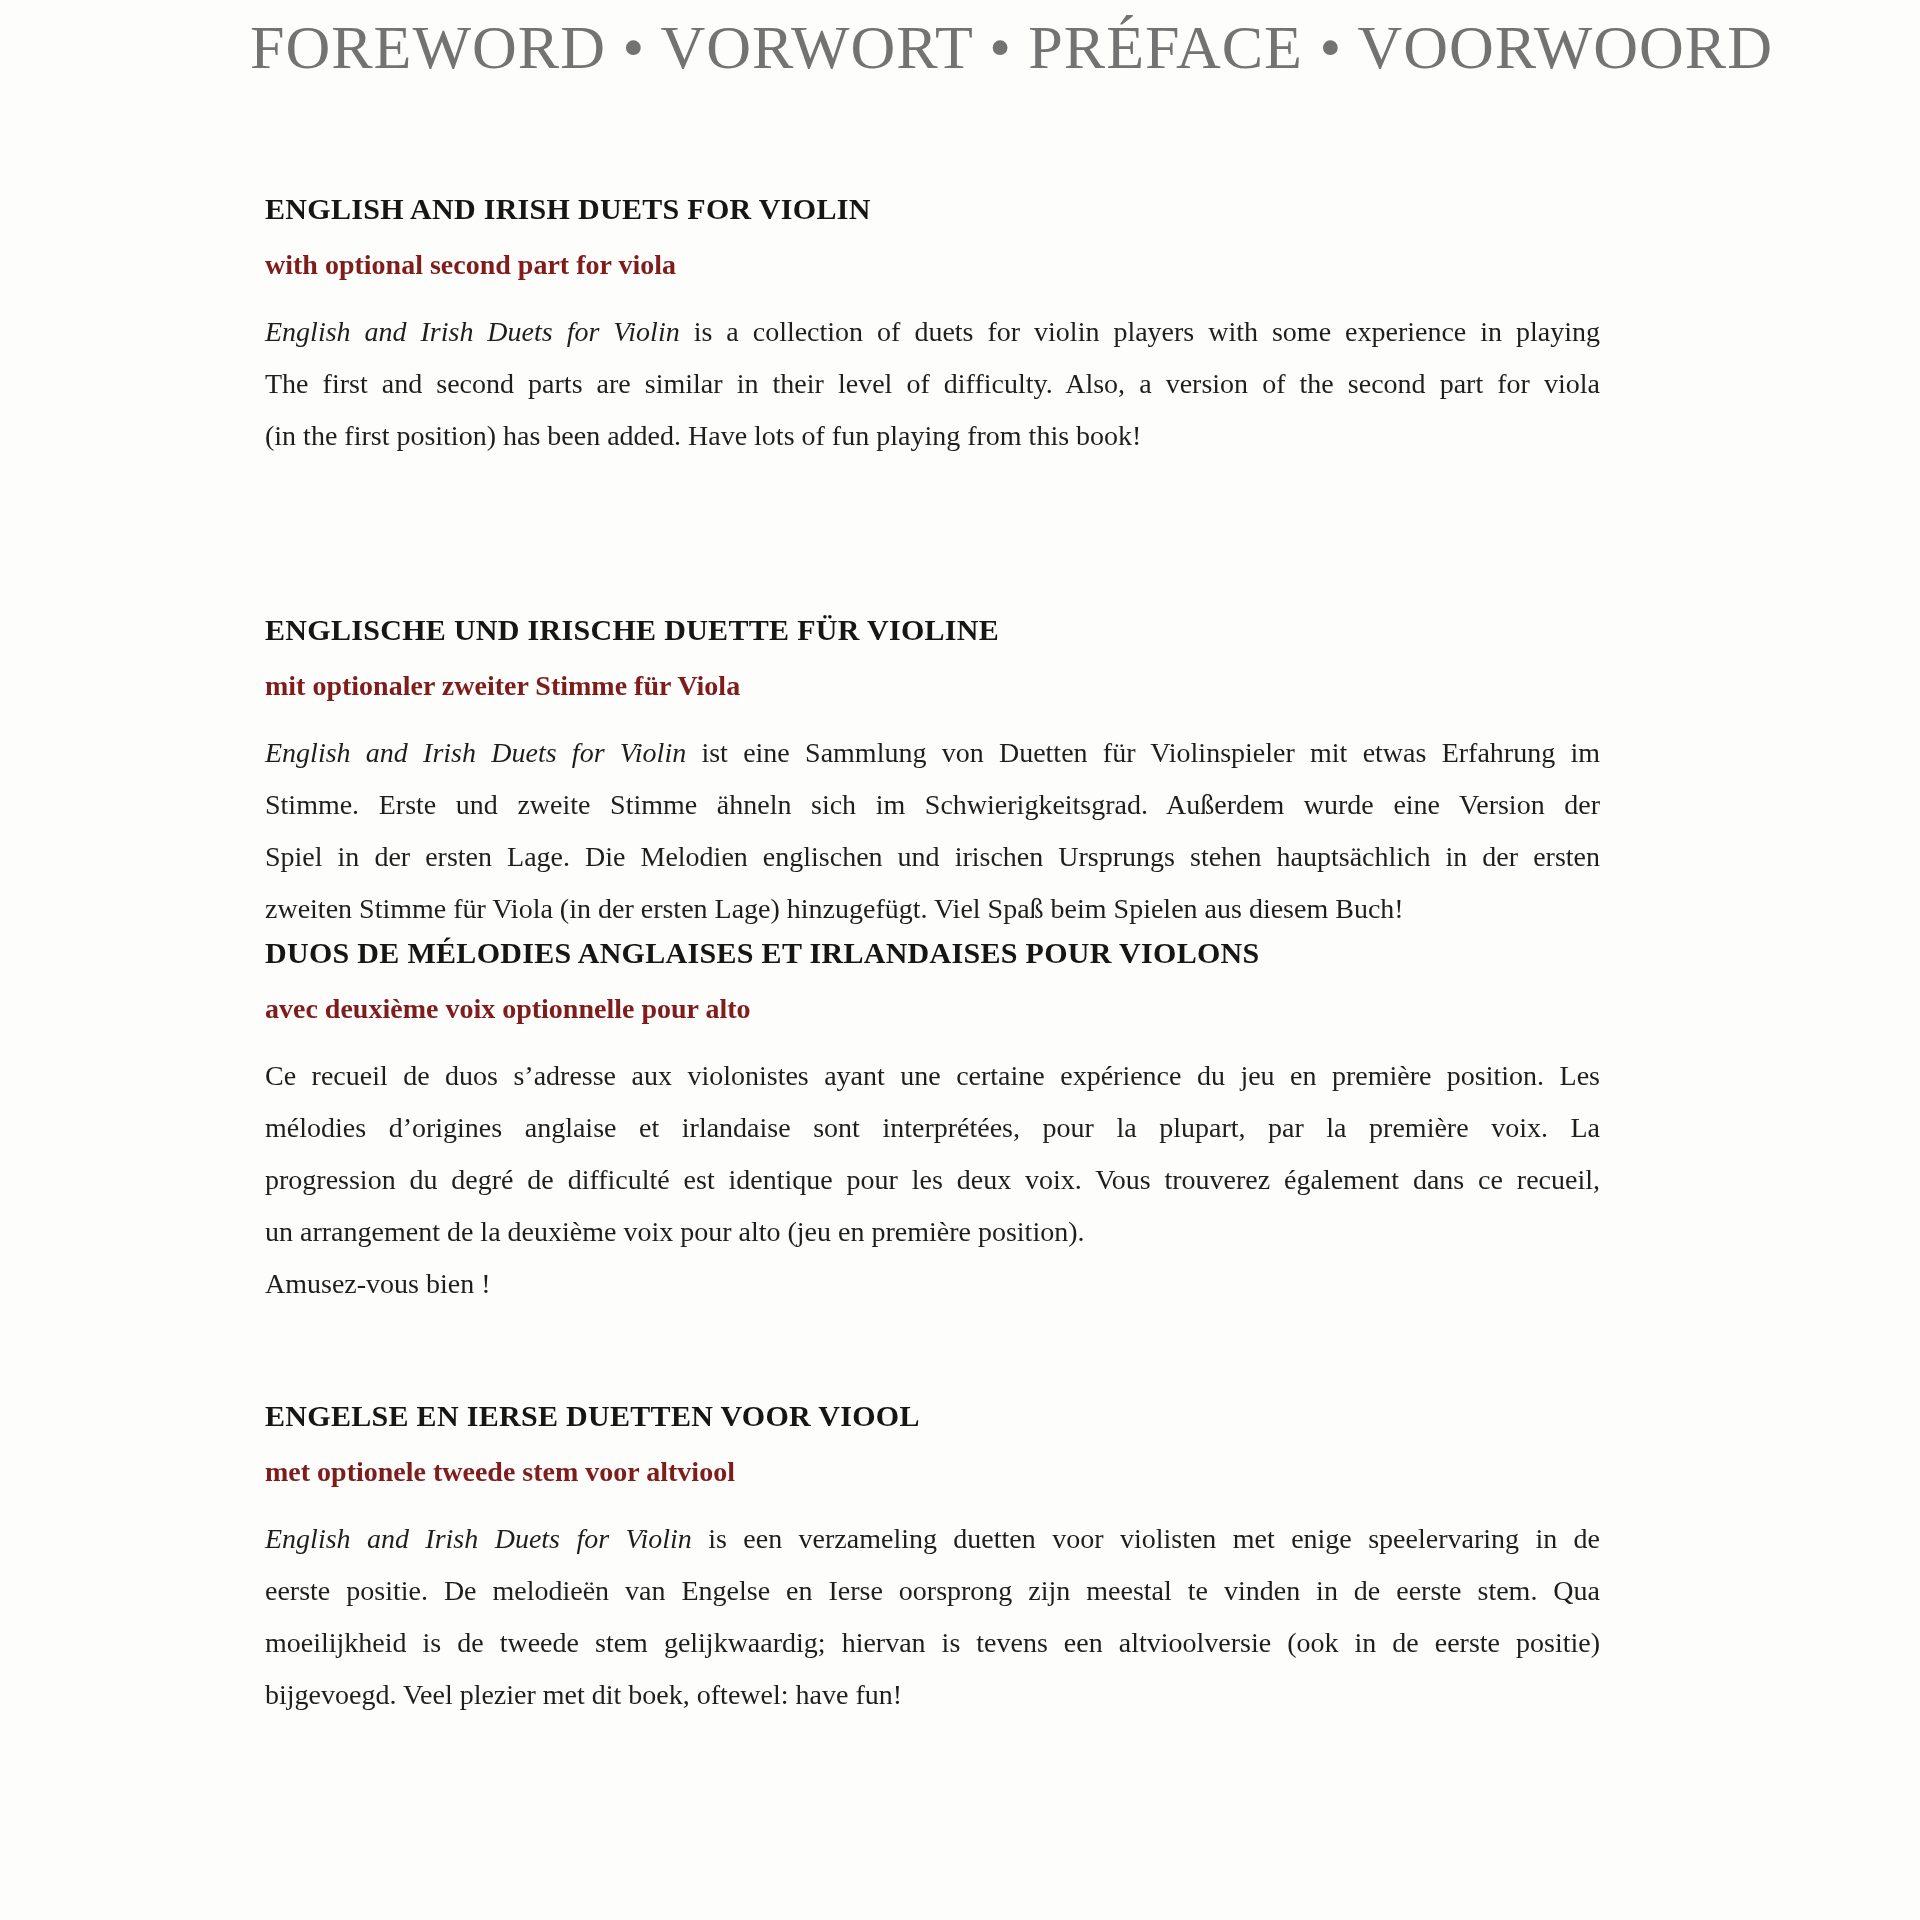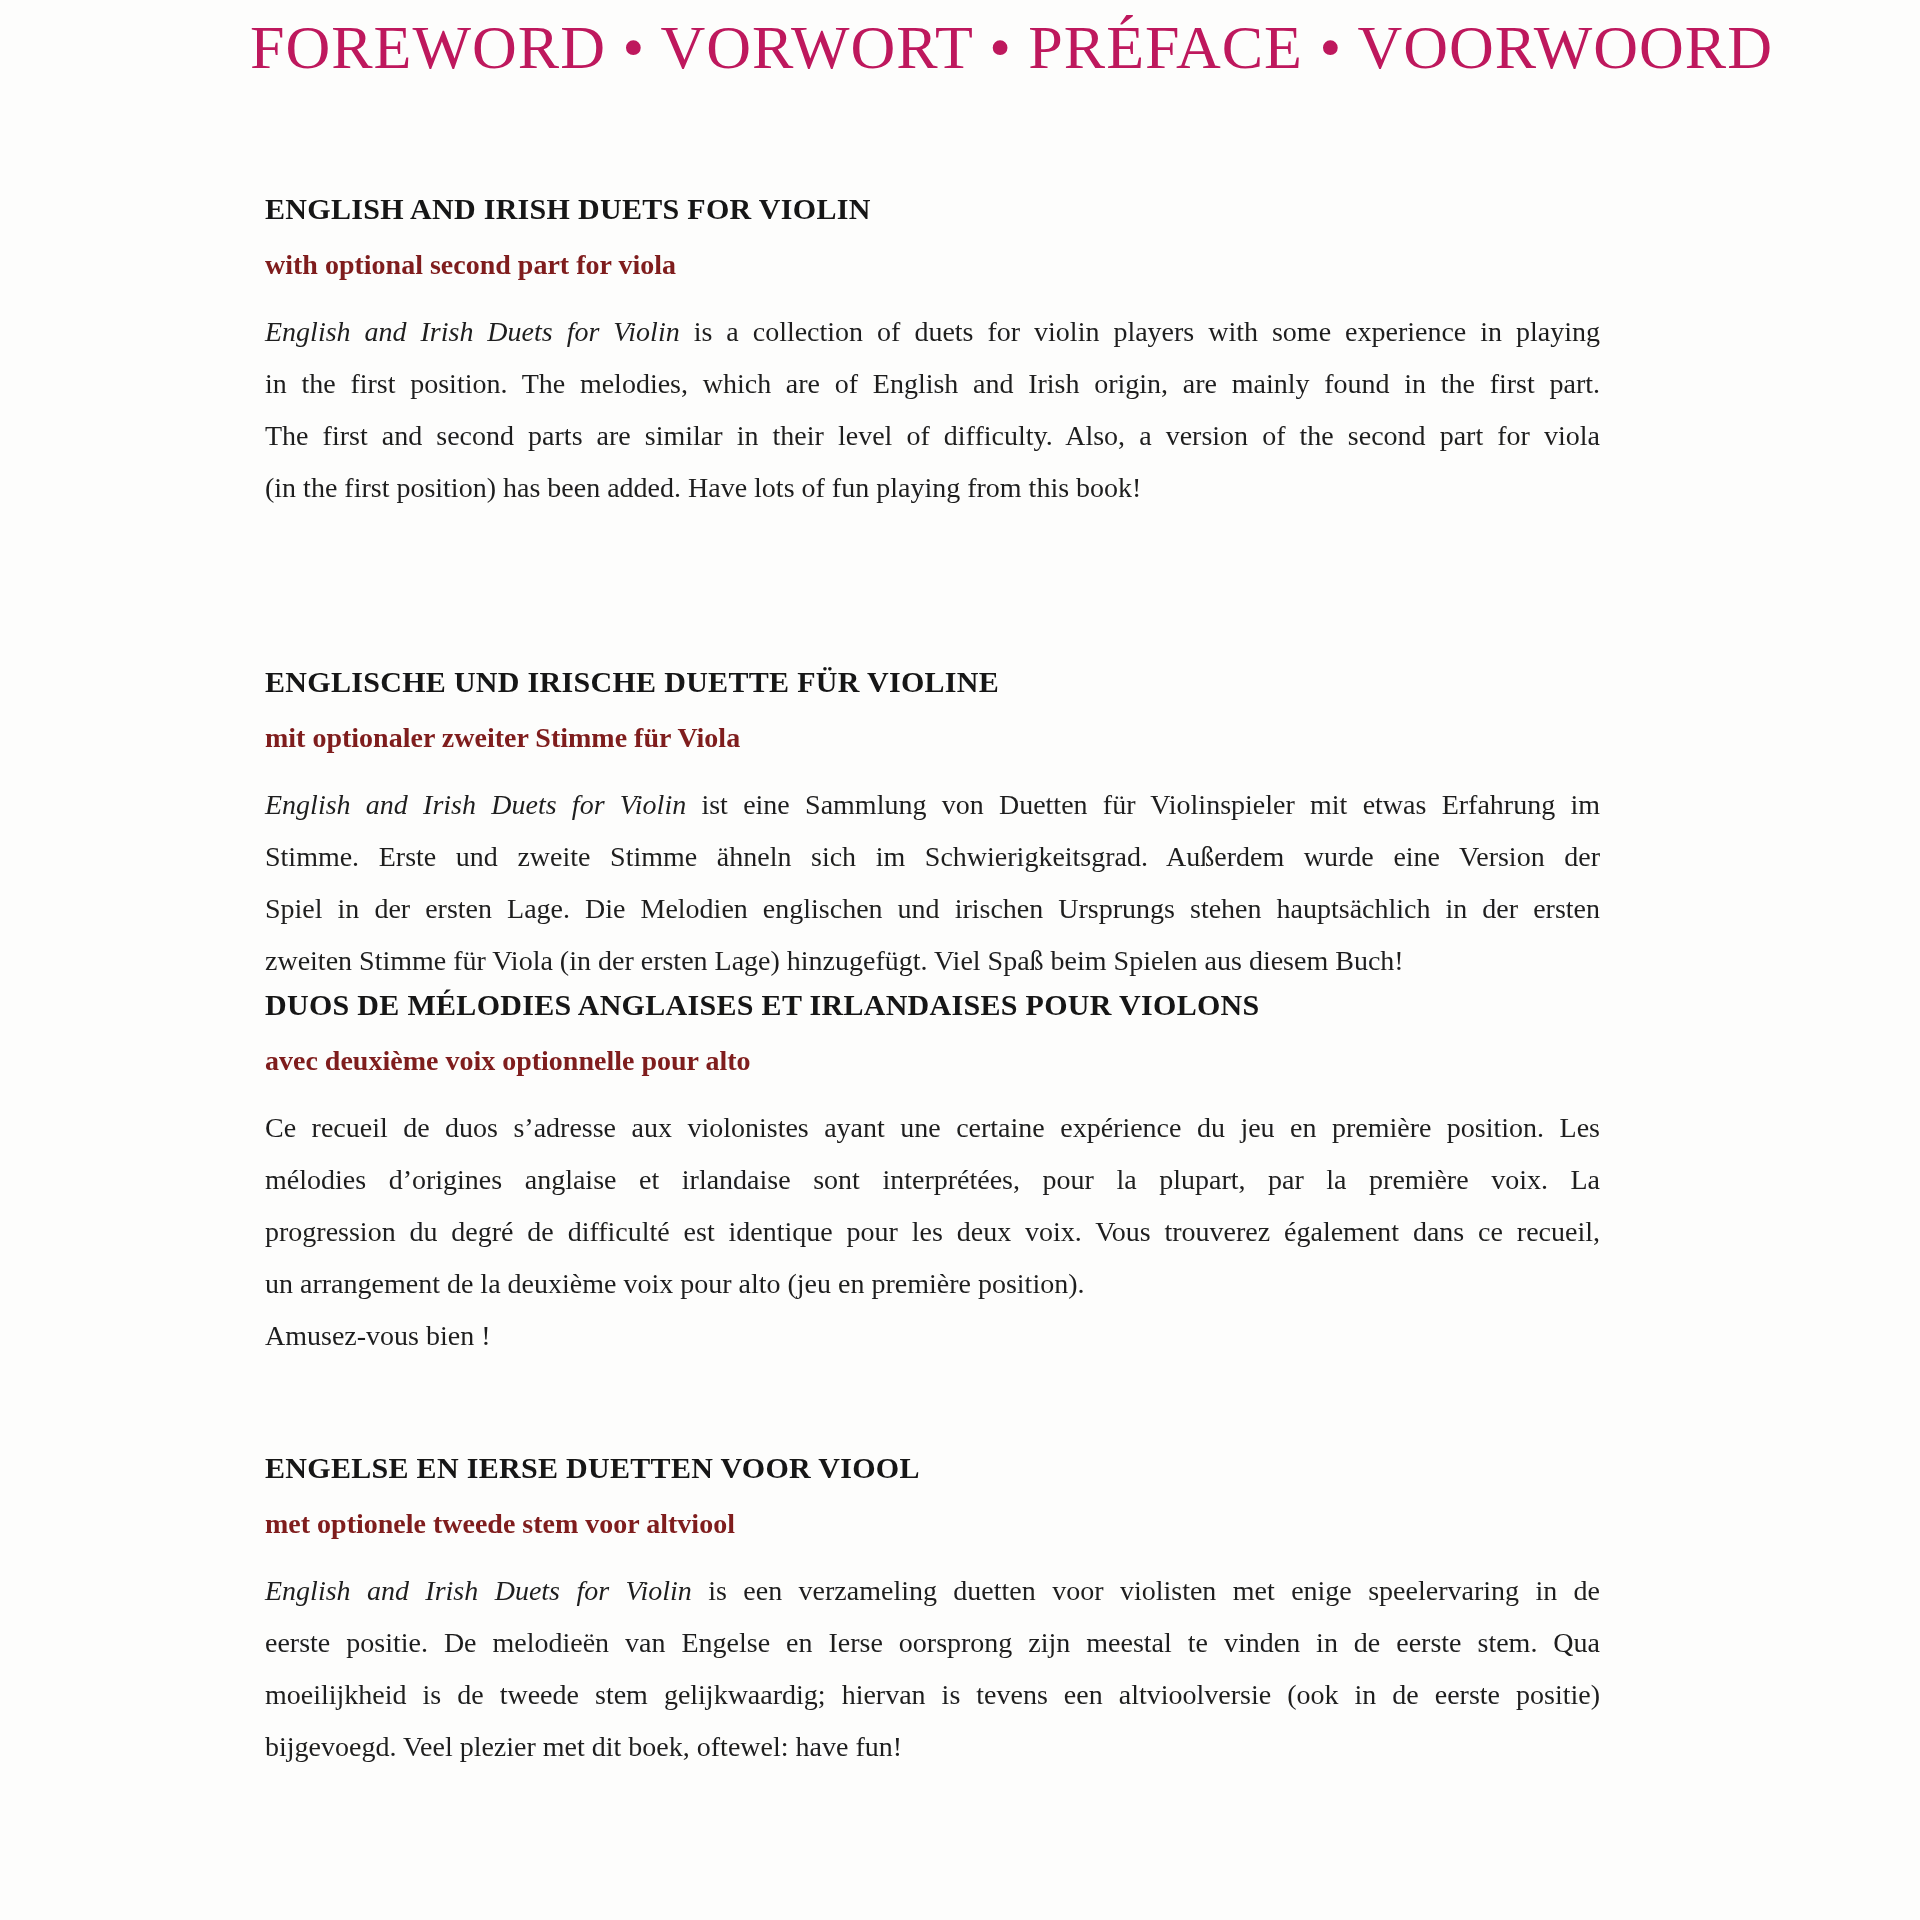--- a/index.html
+++ b/index.html
@@ -22,21 +22,21 @@
   .title-wrap {
     margin-left: 250px;
     width: 1380px;
     padding-top: 12px;
     text-align: center;
   }
   .title {
     font-size: 62px;
     font-weight: 400;
     letter-spacing: 1px;
-    color: #be185d;
+    color: #737373;
     white-space: nowrap;
   }
   .column {
     margin-left: 265px;
     width: 1335px;
   }
   .section { margin: 0; }
   .sec-en { margin-top: 108px; }
   .sec-de { margin-top: 150px; }
   .sec-fr { }
@@ -78,21 +78,20 @@
     <div class="title">FOREWORD • VORWORT • PRÉFACE • VOORWOORD</div>
   </div>
 
   <div class="column">
 
     <div class="section sec-en">
       <h2 class="sec-heading">ENGLISH AND IRISH DUETS FOR VIOLIN</h2>
       <h3 class="sec-subheading">with optional second part for viola</h3>
       <div class="body-block">
         <p class="line just"><i>English and Irish Duets for Violin</i><span> is a collection of duets for violin players with some experience in playing</span></p>
-        <p class="line just">in the first position. The melodies, which are of English and Irish origin, are mainly found in the first part.</p>
         <p class="line just">The first and second parts are similar in their level of difficulty. Also, a version of the second part for viola</p>
         <p class="line">(in the first position) has been added. Have lots of fun playing from this book!</p>
       </div>
     </div>
 
     <div class="section sec-de">
       <h2 class="sec-heading">ENGLISCHE UND IRISCHE DUETTE FÜR VIOLINE</h2>
       <h3 class="sec-subheading">mit optionaler zweiter Stimme für Viola</h3>
       <div class="body-block">
         <p class="line just"><i>English and Irish Duets for Violin</i><span> ist eine Sammlung von Duetten für Violinspieler mit etwas Erfahrung im</span></p>

